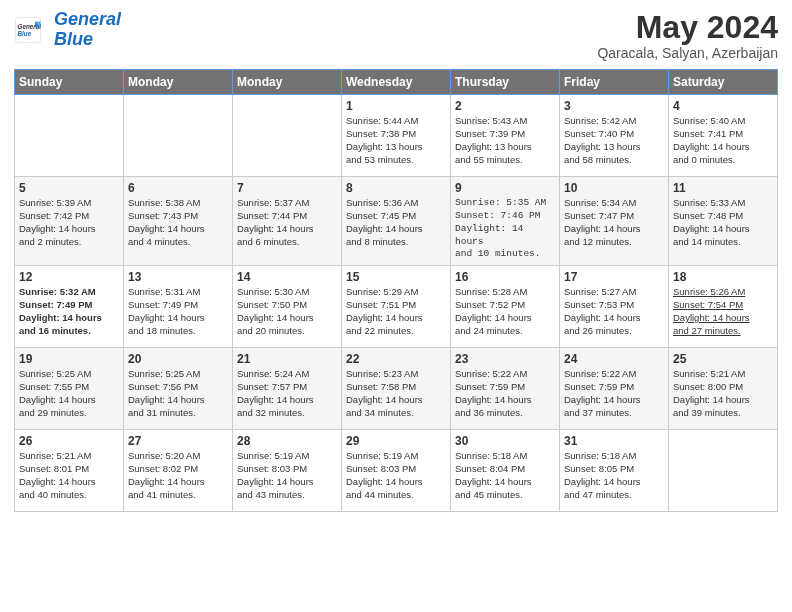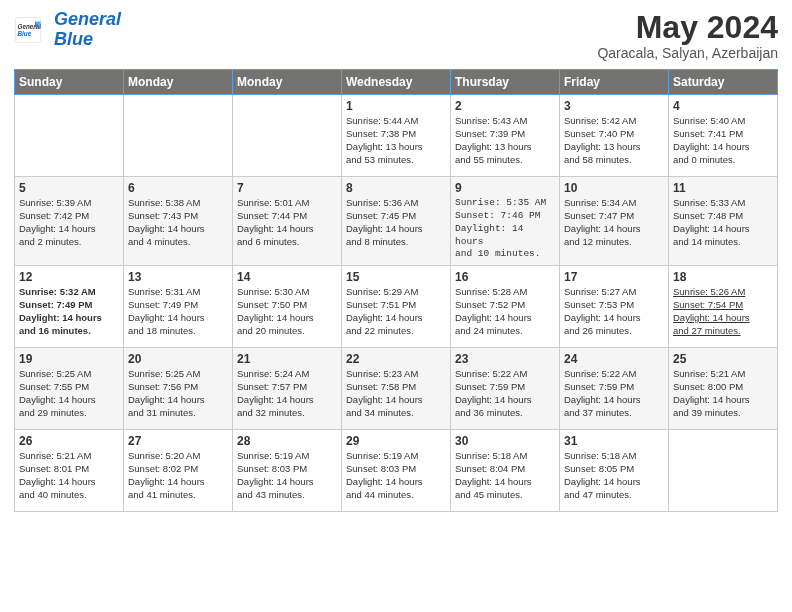--- a/index.html
+++ b/index.html
@@ -175,21 +175,21 @@
           </td>
           <td>
             <span class="day-number">6</span>
             <div class="day-info" style="white-space: pre-line;">Sunrise: 5:38 AM
 Sunset: 7:43 PM
 Daylight: 14 hours
 and 4 minutes.</div>
           </td>
           <td>
             <span class="day-number">7</span>
-            <div class="day-info" style="white-space: pre-line;">Sunrise: 5:01 AM
+            <div class="day-info" style="white-space: pre-line;">Sunrise: 5:37 AM
 Sunset: 7:44 PM
 Daylight: 14 hours
 and 6 minutes.</div>
           </td>
           <td>
             <span class="day-number">8</span>
             <div class="day-info" style="white-space: pre-line;">Sunrise: 5:36 AM
 Sunset: 7:45 PM
 Daylight: 14 hours
 and 8 minutes.</div>

